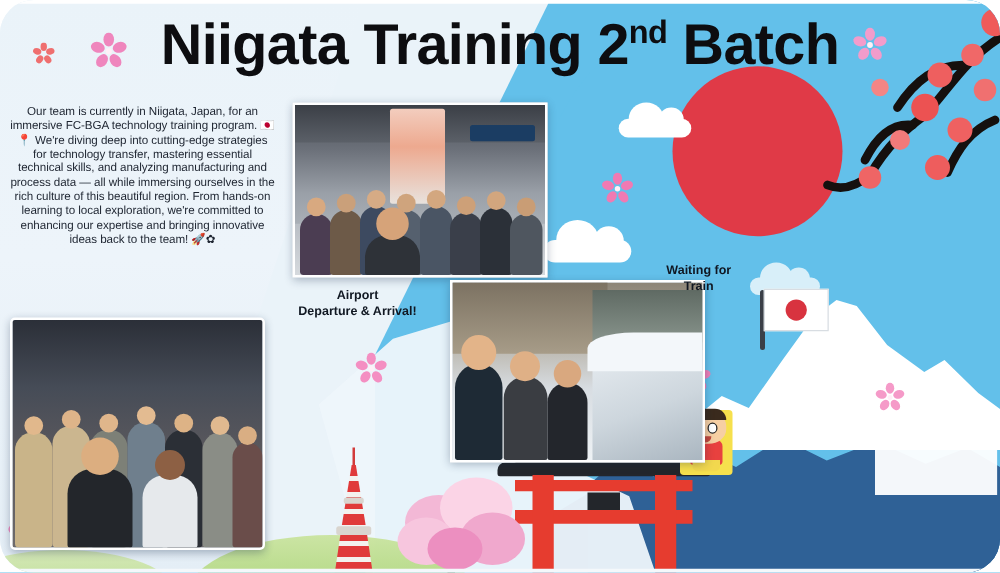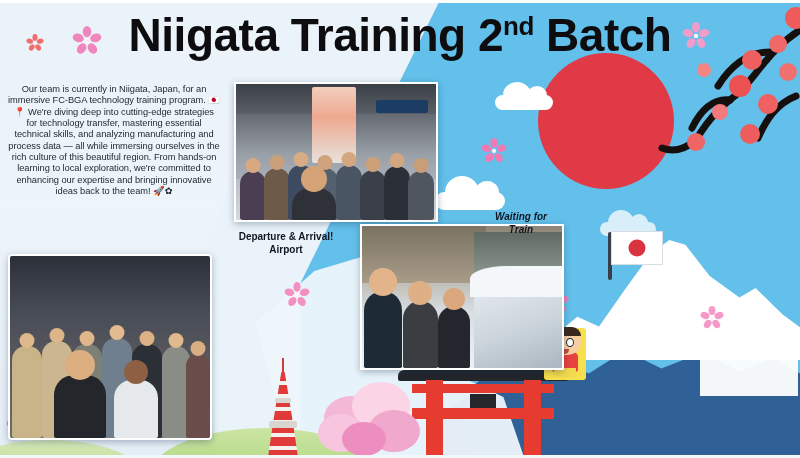--- a/index.html
+++ b/index.html
@@ -7,20 +7,21 @@
   html, body {
     width: 800px; height: 458px;
     overflow: hidden;
     font-family: "Liberation Sans", sans-serif;
   }
   #poster {
     position: relative;
     width: 800px; height: 458px;
     background: #eaf3f9;
     overflow: hidden;
+    border-radius: 27px;
   }
 
   
   .sky-panel {
     position: absolute;
     top: 0; left: 300px;
     width: 500px; height: 458px;
     background: #63c0ea;
     clip-path: polygon(28% 0%, 100% 0%, 100% 100%, 0% 100%, 0% 62%);
   }
@@ -292,21 +293,21 @@
   
   .caption {
     position: absolute;
     text-align: center;
     font-size: 10px;
     font-weight: 700;
     color: #101722;
     line-height: 1.25;
   }
   .caption-airport { left: 216px; top: 231px; width: 140px; }
-  .caption-train   { left: 467px; top: 211px; width: 108px; font-style: italic; }
+  .caption-train   { left: 505px; top: 211px; width: 108px; }
 
   
   .title {
     position: absolute;
     left: 0; top: 8px; width: 800px;
     text-align: center;
     font-size: 46px;
     font-weight: 700;
     color: #0d0d10;
     letter-spacing: -.5px;
@@ -617,22 +618,22 @@
             <div class="head" style="width:24px;height:24px;top:-20px;background:#dfb086;"></div>
           </div>
         <div class="fig" style="left:61%; width:26%; height:70%; background:#23262c; border-radius:18px 18px 2px 2px;">
             <div class="head" style="width:22px;height:22px;top:-18px;background:#d9a87f;"></div>
           </div>
       </div>
     </div>
   </div>
 
   <div class="caption caption-airport">
+    <div>Airport</div>
     <div>Departure &amp; Arrival!</div>
-    <div>Airport</div>
   </div>
 
   <div class="caption caption-train">
     <div>Waiting for</div>
     <div>Train</div>
   </div>
 
   <div class="page-edge-top"></div>
   <div class="page-edge-bottom"></div>
 

